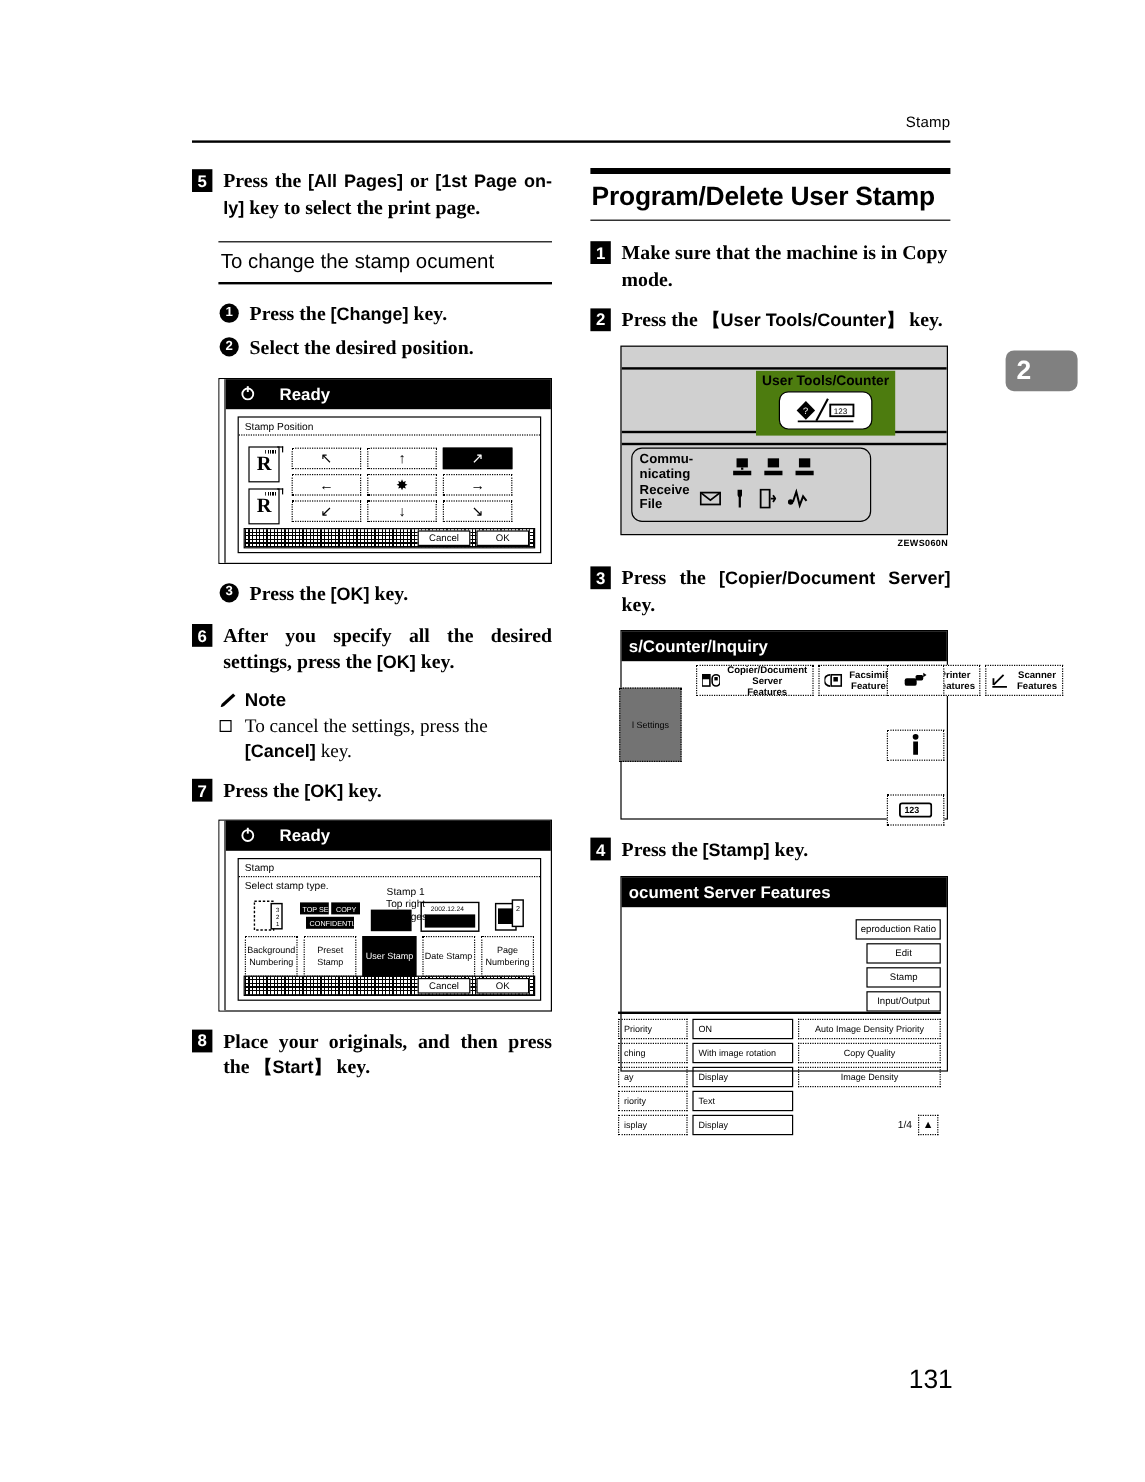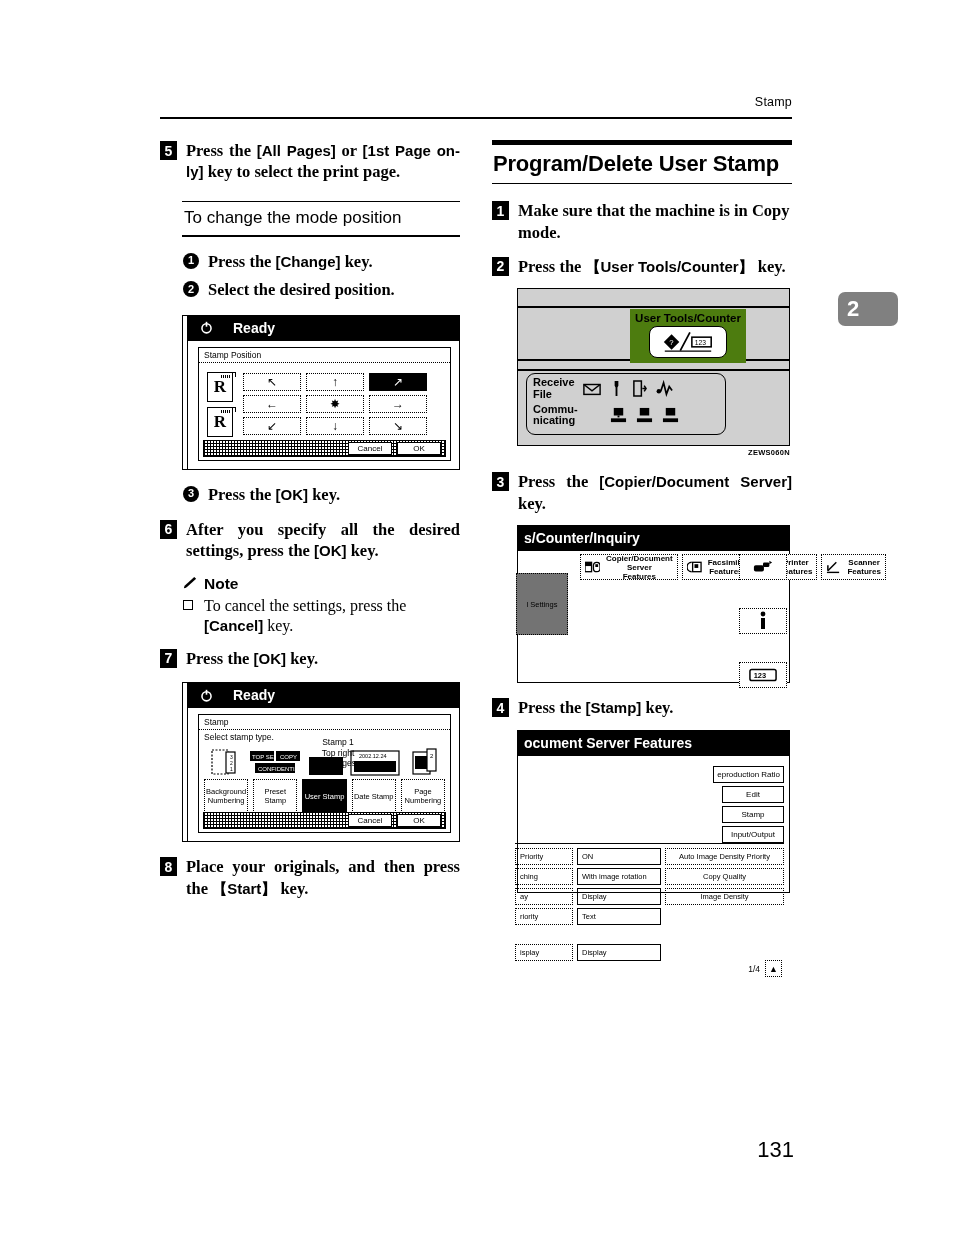--- a/index.html
+++ b/index.html
@@ -254,21 +254,21 @@
 
 <div class="col col-left">
 
   <div class="step">
     <div class="step-num">5</div>
     <div class="step-text"><span>Press the </span><span class="kb">[All Pages]</span><span> or </span><span class="kb">[1st Page on-ly]</span><span> key to select the print page.</span></div>
   </div>
 
   <div class="subhead-wrap">
     <div class="subhead-rule"></div>
-    <div class="subhead-text">To change the mode position</div>
+    <div class="subhead-text">To change the stamp ocument</div>
     <div class="subhead-rule"></div>
   </div>
 
   <div class="substep" style="margin-left:22px;">
     <div class="circ">1</div>
     <div class="step-text nojust"><span>Press the </span><span class="kb">[Change]</span><span> key.</span></div>
   </div>
 
   <div class="substep" style="margin-left:22px;margin-bottom:14px;">
     <div class="circ">2</div>
@@ -490,61 +490,61 @@
             </g>
             <line x1="22" y1="20" x2="32" y2="1" stroke="#000" stroke-width="1.8"></line>
             <rect x="34" y="6" width="20" height="10" fill="#fff" stroke="#000" stroke-width="1.6"></rect>
             <text x="37" y="14" font-size="7" font-family="sans-serif">123</text>
             <line x1="6" y1="20.5" x2="54" y2="20.5" stroke="#000" stroke-width="1.4"></line>
           </svg>
         </div>
       </div>
 
       <div class="status-box" style="left:8px;top:84px;width:200px;height:62px;">
-        <div style="display:flex;align-items:center;gap:8px;padding:3px 0 0 6px;">
-          <div>
-            <div class="status-lbl">Receive</div>
-            <div class="status-lbl">File</div>
-          </div>
-          <div style="display:flex;gap:9px;align-items:center;">
-            <svg width="18" height="14" viewBox="0 0 20 14">
-                <rect x="1" y="2" width="18" height="11" fill="none" stroke="#000" stroke-width="1.6"></rect>
-                <path d="M1 2 L10 9 L19 2" fill="none" stroke="#000" stroke-width="1.6"></path>
-              </svg>
-            <svg width="13" height="17" viewBox="0 0 14 18">
-                <path d="M5 1 h4 v5 l-1 2 v9 h-2 v-9 l-1 -2 z" fill="#000"></path>
-              </svg>
-            <svg width="15" height="17" viewBox="0 0 16 18">
-                <path d="M2 1 h8 v16 h-8 z" fill="none" stroke="#000" stroke-width="1.6"></path>
-                <path d="M11 9 h4 M13 6 l2 3 l-2 3" fill="none" stroke="#000" stroke-width="1.6"></path>
-              </svg>
-            <svg width="18" height="17" viewBox="0 0 19 18">
-                <circle cx="3" cy="12" r="2.4" fill="#000"></circle>
-                <path d="M5 12 L8 3 L11 15 L14 7 L17 11" fill="none" stroke="#000" stroke-width="1.8"></path>
-              </svg>
-          </div>
-        </div>
         <div style="display:flex;align-items:center;gap:10px;padding:4px 0 0 6px;">
           <div>
             <div class="status-lbl">Commu-</div>
             <div class="status-lbl">nicating</div>
           </div>
           <div style="display:flex;gap:9px;margin-left:22px;">
             <svg width="17" height="17" viewBox="0 0 18 18">
                 <rect x="4" y="1" width="10" height="8" fill="#000"></rect>
                 <path d="M9 9 L9 11" stroke="#000" stroke-width="2"></path>
                 <path d="M1 12 h16 v4 h-16 z" fill="#000"></path>
               </svg>
             <svg width="17" height="17" viewBox="0 0 18 18">
                 <rect x="4" y="1" width="10" height="8" fill="#000"></rect>
                 <path d="M1 12 h16 v4 h-16 z" fill="#000"></path>
               </svg>
             <svg width="17" height="17" viewBox="0 0 18 18">
                 <rect x="4" y="1" width="10" height="8" fill="#000"></rect>
                 <path d="M1 12 h16 v4 h-16 z" fill="#000"></path>
+              </svg>
+          </div>
+        </div>
+        <div style="display:flex;align-items:center;gap:8px;padding:3px 0 0 6px;">
+          <div>
+            <div class="status-lbl">Receive</div>
+            <div class="status-lbl">File</div>
+          </div>
+          <div style="display:flex;gap:9px;align-items:center;">
+            <svg width="18" height="14" viewBox="0 0 20 14">
+                <rect x="1" y="2" width="18" height="11" fill="none" stroke="#000" stroke-width="1.6"></rect>
+                <path d="M1 2 L10 9 L19 2" fill="none" stroke="#000" stroke-width="1.6"></path>
+              </svg>
+            <svg width="13" height="17" viewBox="0 0 14 18">
+                <path d="M5 1 h4 v5 l-1 2 v9 h-2 v-9 l-1 -2 z" fill="#000"></path>
+              </svg>
+            <svg width="15" height="17" viewBox="0 0 16 18">
+                <path d="M2 1 h8 v16 h-8 z" fill="none" stroke="#000" stroke-width="1.6"></path>
+                <path d="M11 9 h4 M13 6 l2 3 l-2 3" fill="none" stroke="#000" stroke-width="1.6"></path>
+              </svg>
+            <svg width="18" height="17" viewBox="0 0 19 18">
+                <circle cx="3" cy="12" r="2.4" fill="#000"></circle>
+                <path d="M5 12 L8 3 L11 15 L14 7 L17 11" fill="none" stroke="#000" stroke-width="1.8"></path>
               </svg>
           </div>
         </div>
       </div>
     </div>
     <div class="fig-code">ZEWS060N</div>
   </div>
 
   <div class="step" style="margin-bottom:11px;">
     <div class="step-num">3</div>
@@ -667,21 +667,21 @@
           <div class="feat-cell dot ctr" style="flex:1;">Image Density</div>
         </div>
         <div class="feat-row">
           <div class="feat-cell dot" style="width:58px;text-align:right;">riority</div>
           <div class="feat-cell" style="width:84px;">Text</div>
           <div style="flex:1;"></div>
         </div>
         <div class="feat-row" style="align-items:center;">
           <div class="feat-cell dot" style="width:58px;">isplay</div>
           <div class="feat-cell" style="width:84px;">Display</div>
-          <div style="flex:1;display:flex;align-items:center;justify-content:flex-end;gap:5px;padding-right:2px;margin-top:32px;">
+          <div style="flex:1;display:flex;align-items:center;justify-content:flex-end;gap:5px;padding-right:2px;">
             <span class="tiny9">1/4</span>
             <span class="dotted" style="width:17px;height:17px;display:flex;align-items:center;justify-content:center;font-size:9px;">▲</span>
           </div>
         </div>
       </div>
     </div>
   </div>
 </div>
 
 <div class="page-folio">131</div>

